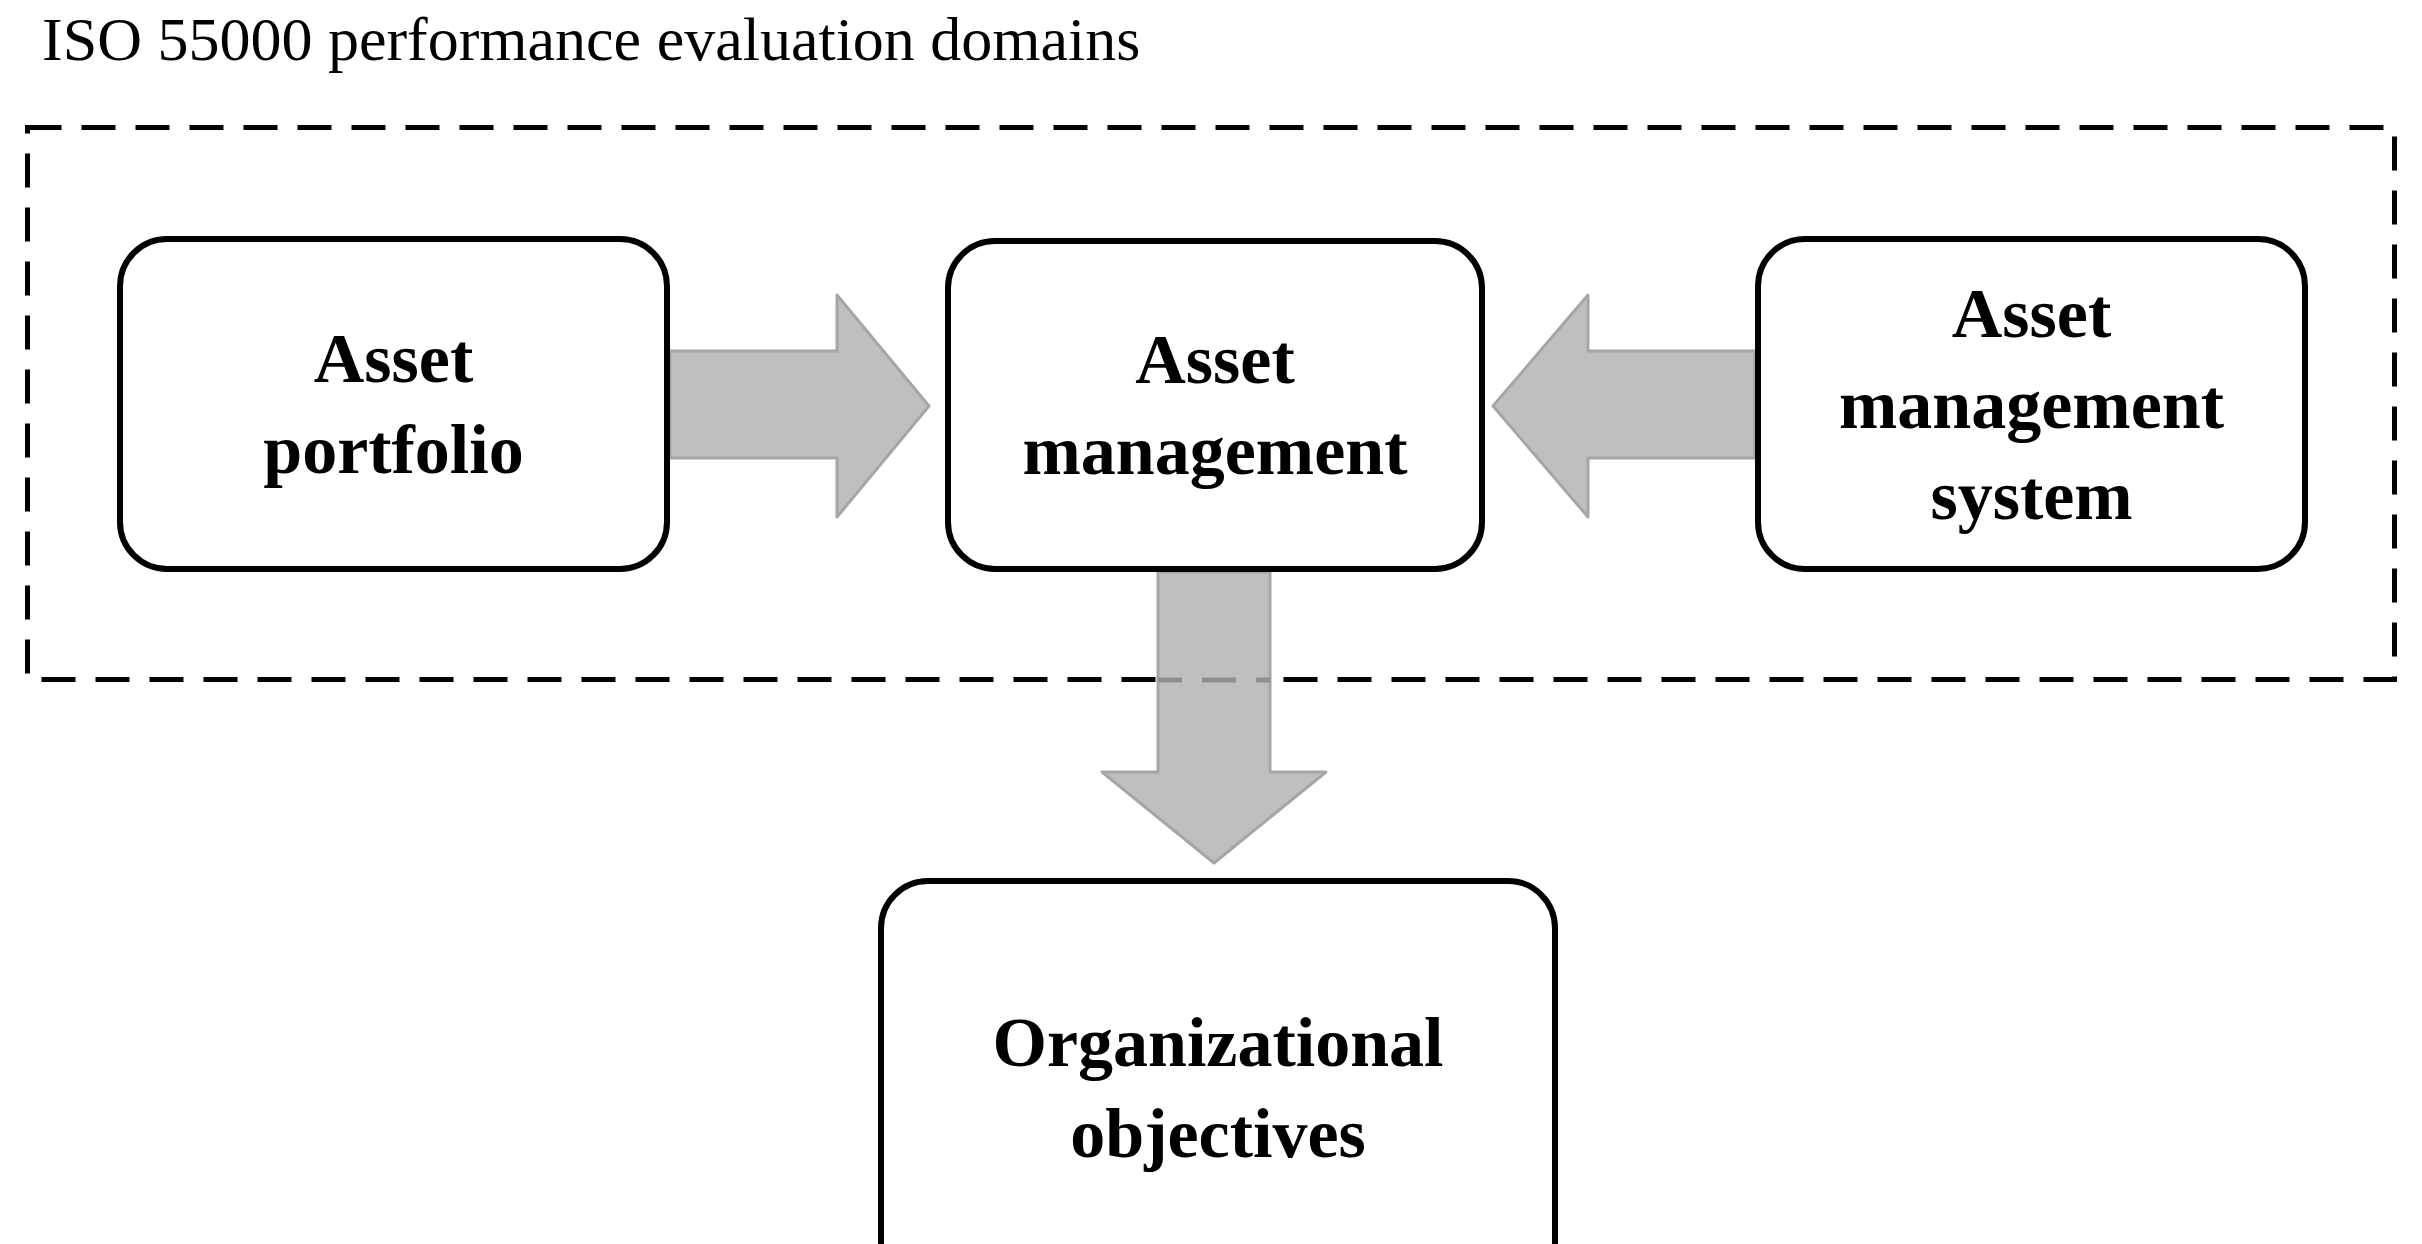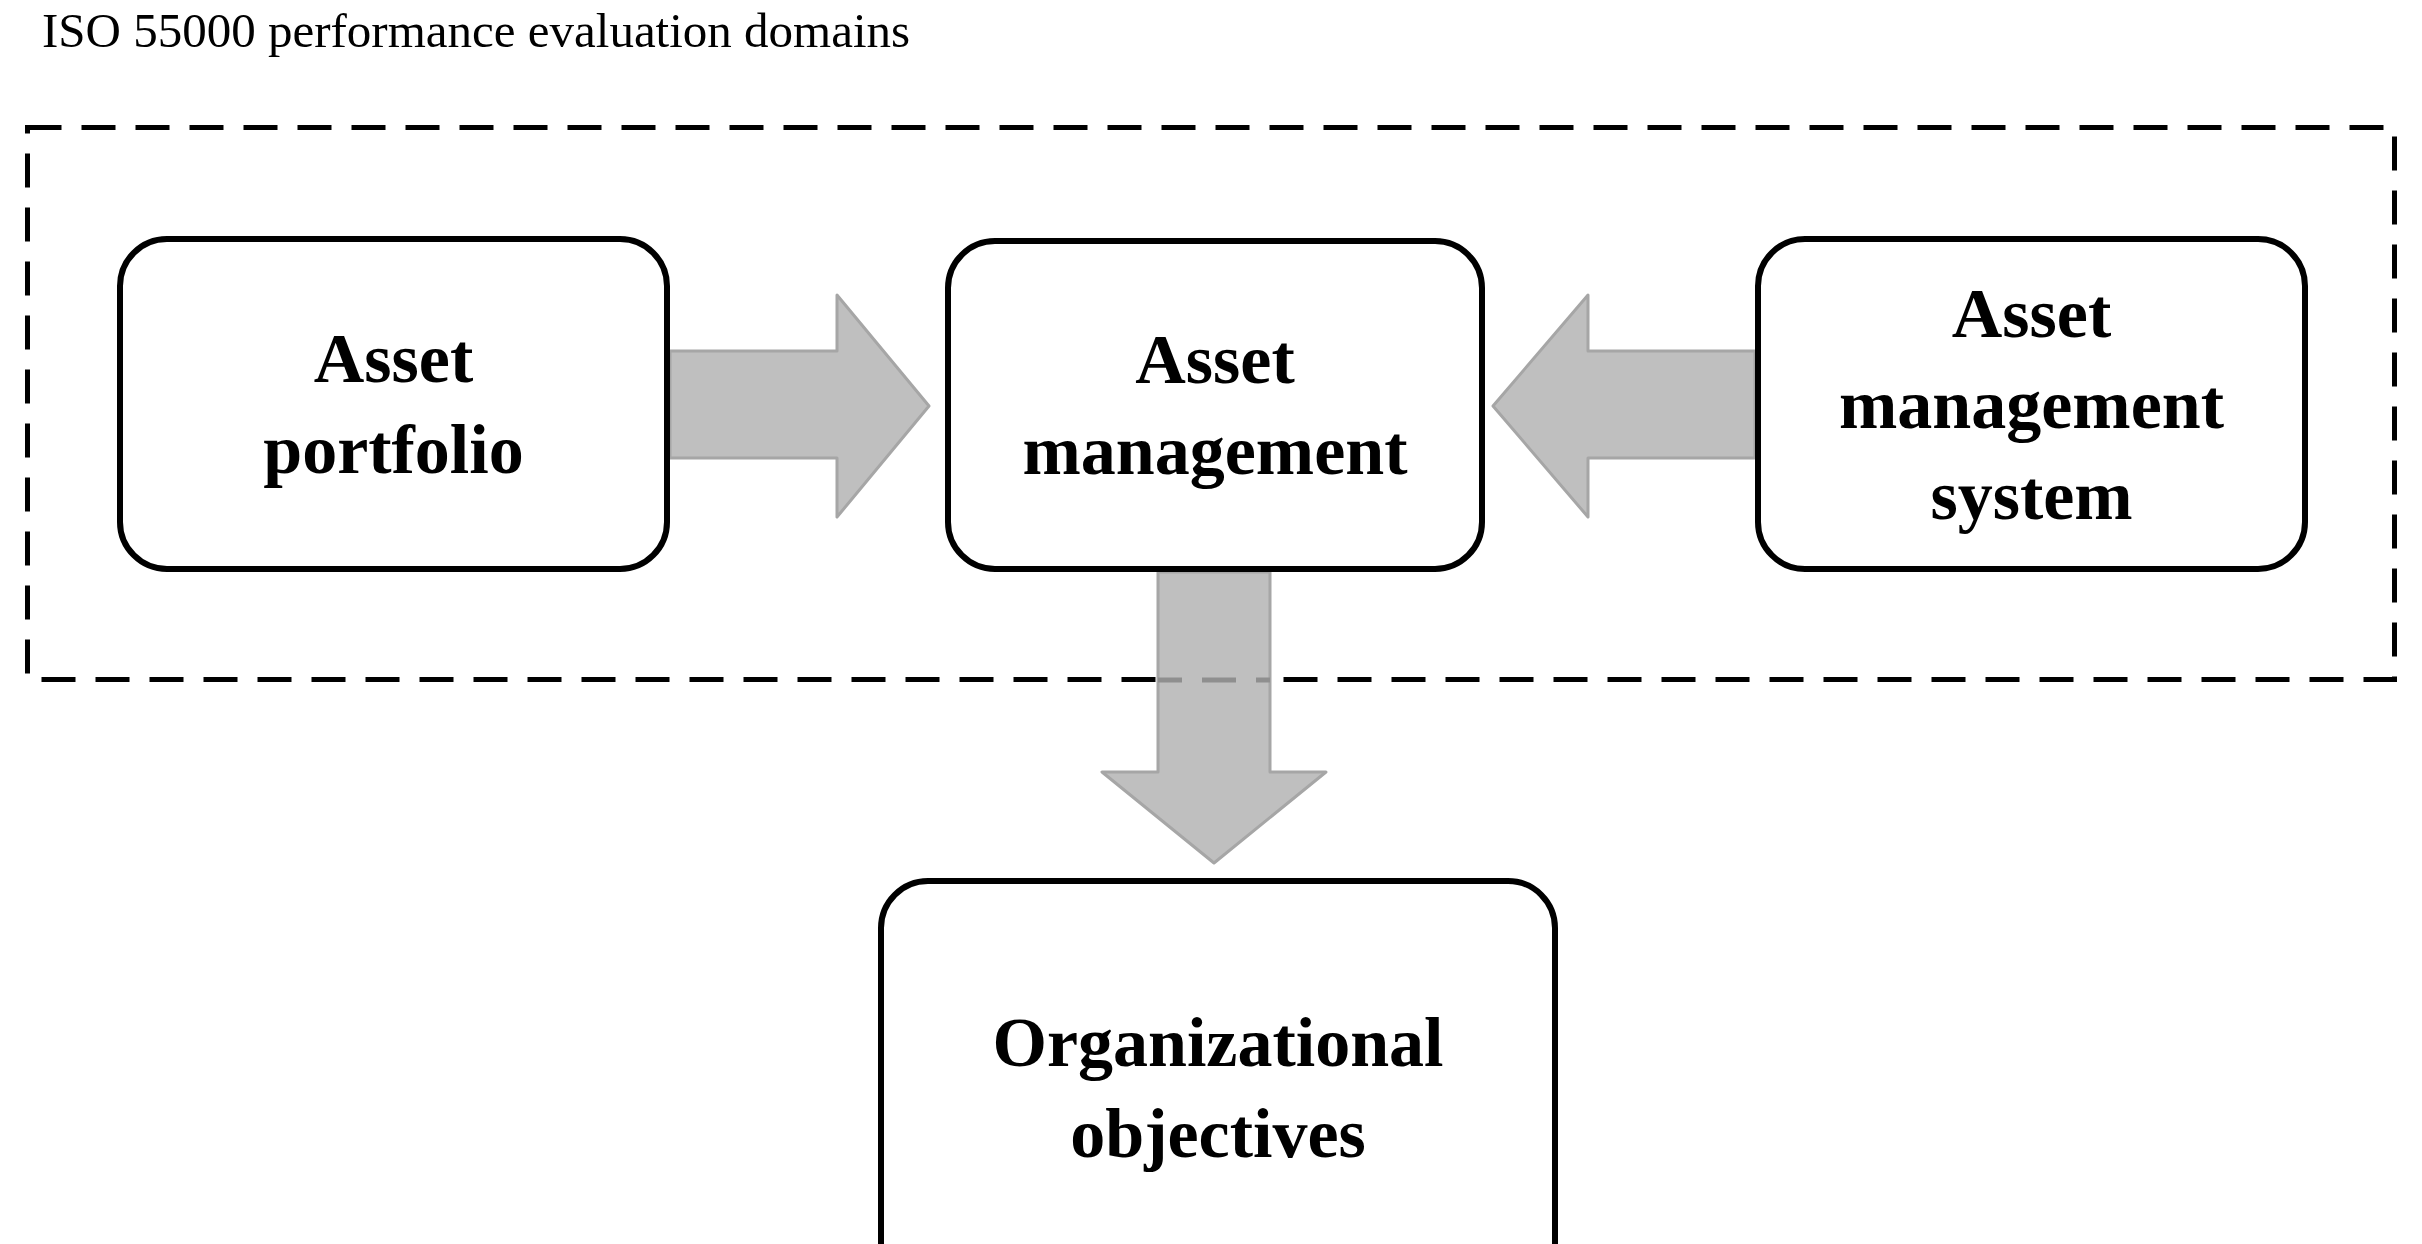--- a/index.html
+++ b/index.html
@@ -13,21 +13,21 @@
     height: 1244px;
     background: #ffffff;
     overflow: hidden;
     font-family: "Liberation Serif", "DejaVu Serif", serif;
     color: #000000;
   }
   .title {
     position: absolute;
     left: 42px;
     top: 2px;
-    font-size: 49px;
+    font-size: 62px;
     line-height: 1.2;
     font-weight: normal;
     white-space: nowrap;
     color: #000000;
   }
   .connector-layer {
     position: absolute;
     left: 0;
     top: 0;
     width: 2422px;

